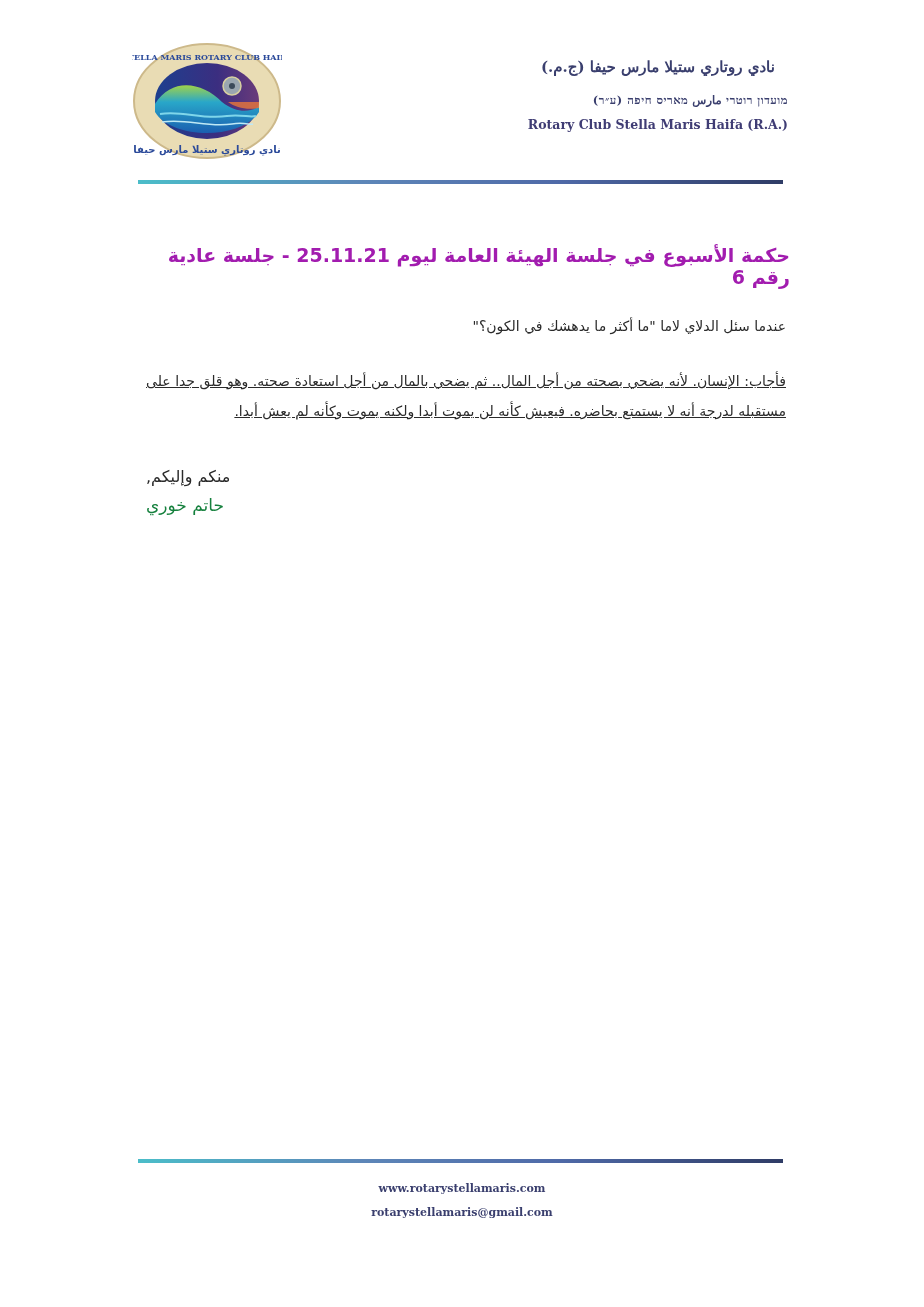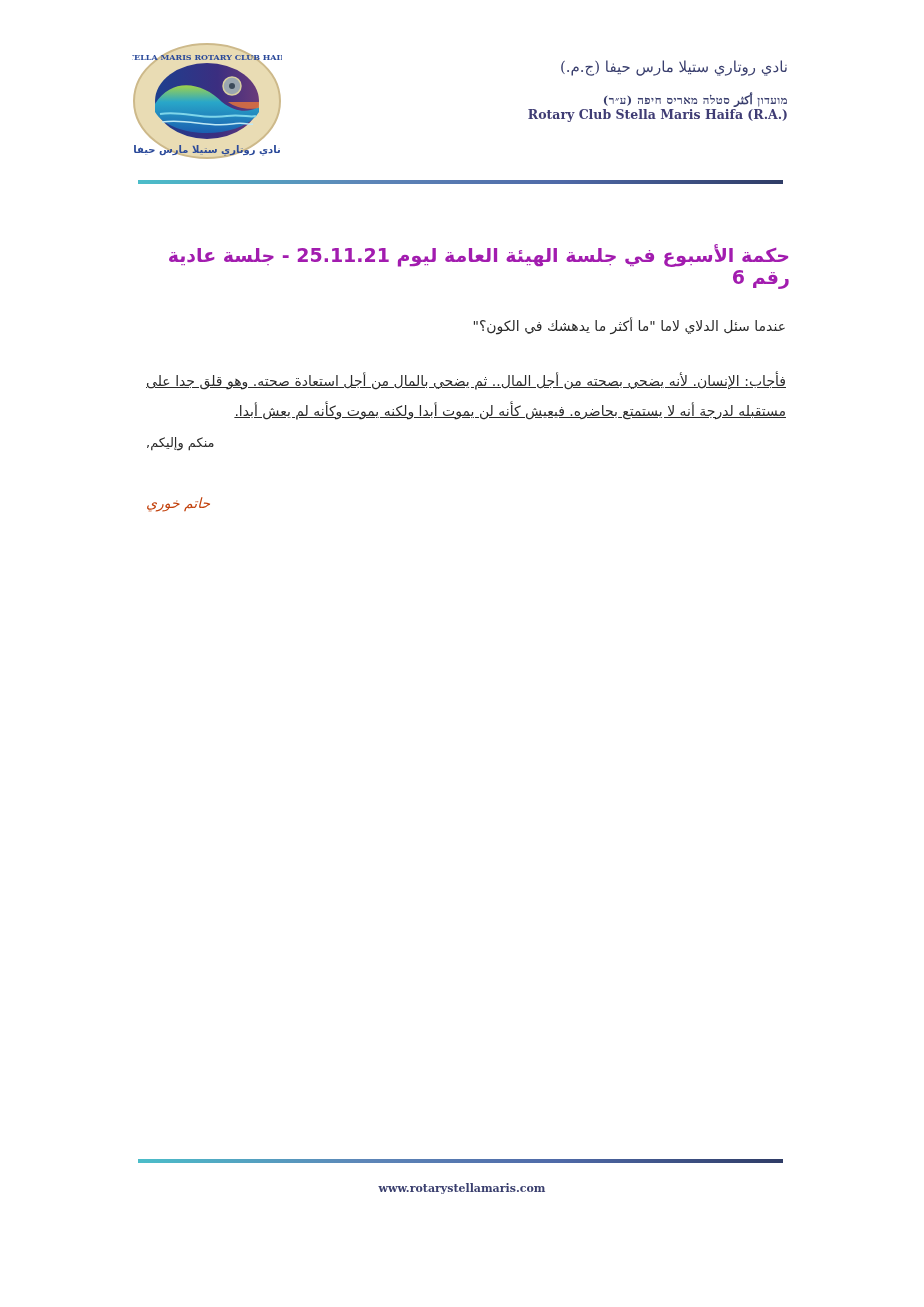--- a/index.html
+++ b/index.html
@@ -2,38 +2,38 @@
 <html><head>
   <meta charset="utf-8">
   <style>
     html, body { margin: 0; padding: 0; background: #ffffff; }
     body { width: 924px; height: 1307px; position: relative; overflow: hidden;
            font-family: "DejaVu Sans", sans-serif; color: #222; }
 
     .logo { position: absolute; left: 132px; top: 42px; width: 150px; height: 118px; }
     .header-text { position: absolute; right: 136px; top: 58px; text-align: right;
                    font-family: "DejaVu Serif", serif; color: #3a3f6e; }
-    .header-text .ar { font-size: 15px; font-weight: normal; direction: rtl; height: 24px; }
+    .header-text .ar { font-size: 15px; font-weight: bold; direction: rtl; height: 24px; text-align: center; }
     .header-text .he { font-size: 11.5px; font-weight: bold; direction: rtl; margin-top: 11px; letter-spacing: 0.5px; }
-    .header-text .en { font-size: 12.5px; font-weight: bold; color: #3f3c74; }
+    .header-text .en { font-size: 12.5px; font-weight: bold; margin-top: 10px; color: #3f3c74; }
 
     .rule { position: absolute; left: 138px; width: 645px; height: 4px;
             background: linear-gradient(to right, #4bbdc9 0%, #5d86b8 35%, #4f6aa8 65%, #2f3c66 100%); }
     .rule.top { top: 180px; }
     .rule.bottom { top: 1159px; }
 
     .title { position: absolute; left: 140px; width: 650px; top: 244px; direction: rtl;
              text-align: right; font-size: 19px; font-weight: bold; color: #a21caf; }
 
     .body-block { position: absolute; left: 146px; width: 640px; direction: rtl;
                   font-size: 14px; color: #2a2a2a; }
     .p1 { top: 318px; text-align: right; }
     .p2 { top: 366px; text-align: justify; text-align-last: right; line-height: 30px; text-decoration: underline; }
-    .closing { position: absolute; left: 146px; top: 435px; direction: rtl; font-size: 13px; color: #2a2a2a; }
-    .signature { position: absolute; left: 146px; top: 495px; direction: rtl; font-size: 14px; color: #c2410c; font-style: italic; }
+    .closing { position: absolute; left: 146px; top: 467px; direction: rtl; font-size: 16px; color: #2a2a2a; }
+    .signature { position: absolute; left: 146px; top: 495px; direction: rtl; font-size: 17px; color: #15803d; }
 
     .footer { position: absolute; left: 0; width: 924px; top: 1179px; text-align: center;
               font-family: "DejaVu Serif", serif; color: #3a3f6e; font-size: 11px; font-weight: bold; }
     .footer div { height: 24px; line-height: 20px; }
   </style>
 </head>
 <body>
 
 <div class="logo">
   <svg width="150" height="118" viewBox="0 0 150 118">
@@ -57,31 +57,32 @@
     <path d="M96 60 L127 60 L127 66 C115 68 104 66 96 60Z" fill="#e8773a" opacity="0.8"></path>
     <circle cx="100" cy="44" r="9" fill="#9aa6b0" stroke="#d8d0a0" stroke-width="1.5"></circle>
     <circle cx="100" cy="44" r="3" fill="#3b4a5a"></circle>
     <text x="75" y="18" font-size="8" font-weight="bold" fill="#2b4a9a" text-anchor="middle" font-family="DejaVu Serif, serif">STELLA MARIS ROTARY CLUB HAIFA</text>
     <text x="75" y="111" font-size="10" font-weight="bold" fill="#2b4a9a" text-anchor="middle" font-family="DejaVu Sans, sans-serif" direction="rtl">نادي روتاري ستيلا مارس حيفا</text>
   </svg>
 </div>
 
 <div class="header-text">
   <div class="ar">نادي روتاري ستيلا مارس حيفا (ج.م.)</div>
-  <div class="he">מועדון أكثر סטלה מאריס חיפה (ע״ר)</div>
+  <div class="he">מועדון רוטרי مارس מאריס חיפה (ע״ר)</div>
   <div class="en">Rotary Club Stella Maris Haifa (R.A.)</div>
 </div>
 
 <div class="rule top"></div>
 
 <div class="title">حكمة الأسبوع في جلسة الهيئة العامة ليوم 25.11.21 - جلسة عادية رقم 6</div>
 
 <div class="body-block p1">عندما سئل الدلاي لاما "ما أكثر ما يدهشك في الكون؟"</div>
 <div class="body-block p2">فأجاب: الإنسان. لأنه يضحي بصحته من أجل المال.. ثم يضحي بالمال من أجل استعادة صحته. وهو قلق جدا على مستقبله لدرجة أنه لا يستمتع بحاضره. فيعيش كأنه لن يموت أبدا ولكنه يموت وكأنه لم يعش أبدا.</div>
 
 <div class="closing">منكم وإليكم,</div>
 <div class="signature">حاتم خوري</div>
 
 <div class="rule bottom"></div>
 
 <div class="footer">
   <div>www.rotarystellamaris.com</div>
+  <div>rotarystellamaris@gmail.com</div>
 </div>
 
 </body></html>

